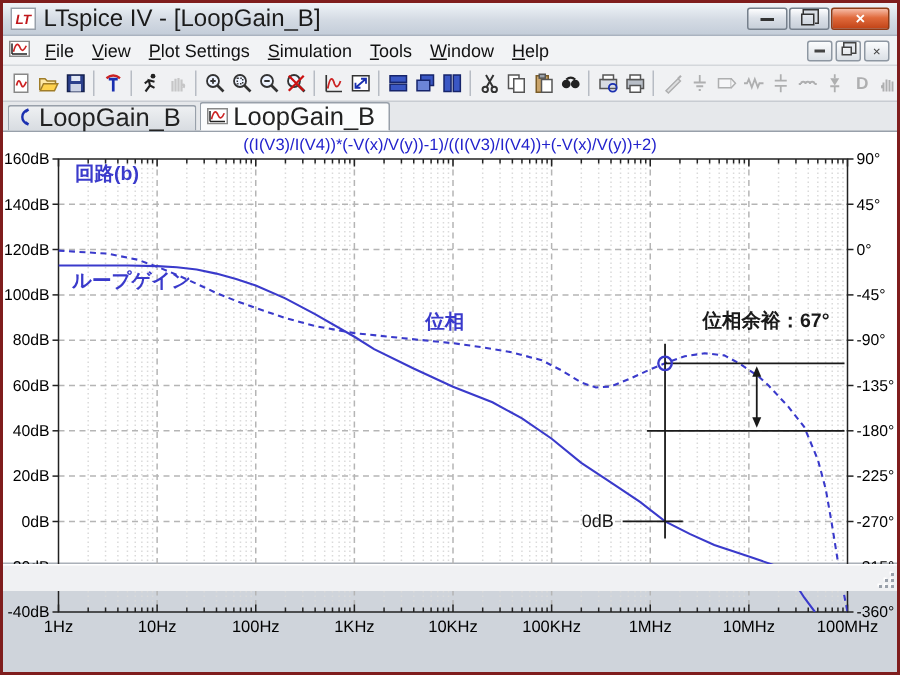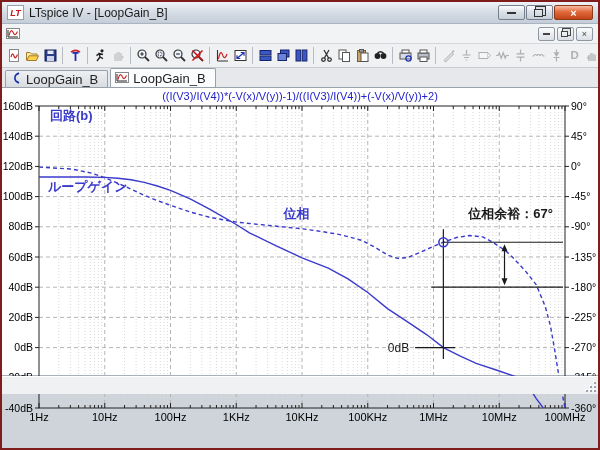--- a/index.html
+++ b/index.html
@@ -1,20 +1,20 @@
 <!DOCTYPE html>
 <html><head>
 <meta charset="utf-8">
 <style>
   html,body{margin:0;padding:0;background:#777;font-family:"Liberation Sans",sans-serif;}
   .window{position:relative;width:600px;height:450px;box-sizing:border-box;border:2px solid #7f1d1d;background:#cfd4db;overflow:hidden;}
   
   .titlebar{height:22px;display:flex;align-items:center;padding:0 5px;background:linear-gradient(#eff3f8,#d3dae3 55%,#c4cdd9);border-bottom:1px solid #aab3c0;box-sizing:border-box;}
   .app-logo{width:15px;height:13px;background:#fff;border:1px solid #98a0aa;display:flex;align-items:center;justify-content:center;font-size:9px;font-weight:bold;color:#c0181c;font-style:italic;flex:0 0 auto;}
-  .title-text{font-size:12px;color:#1b1b1b;margin-left:5px;white-space:nowrap;}
+  .title-text{font-size:16px;color:#1b1b1b;margin-left:5px;white-space:nowrap;}
   .win-controls{margin-left:auto;display:flex;gap:1px;}
   .win-btn{width:27px;height:15px;border:1px solid #76808c;border-radius:2px;background:linear-gradient(#fdfdfe,#dce1e8 45%,#c7cfd9);display:flex;align-items:center;justify-content:center;font-size:10px;color:#333;box-sizing:border-box;}
   .win-btn.close{width:39px;background:linear-gradient(#f6bba6,#e06a3c 45%,#c24418);border-color:#8d3a16;color:#fff;font-weight:bold;font-size:11px;}
   .glyph-min{display:block;width:9px;height:3px;border-bottom:2px solid #333;margin-top:-3px;}
   .glyph-restore{display:block;width:7px;height:6px;border:1px solid #333;box-shadow:2px -2px 0 -0px #d9dee5,2px -2px 0 1px #333;margin:1px 2px 0 0;}
   
   .menubar{height:20px;background:#f2f3f5;border-bottom:1px solid #d4d7db;display:flex;align-items:center;padding:0 3px;box-sizing:border-box;}
   .menu-wave-icon{margin:0 4px 0 1px;}
   .menu-item{font-size:12px;color:#111;padding:2px 6px;cursor:default;}
   .menu-item u{text-decoration:underline;}
@@ -22,21 +22,21 @@
   .mdi-btn{width:17px;height:14px;border:1px solid #8e97a2;border-radius:2px;background:linear-gradient(#fbfcfd,#dbe0e6);display:flex;align-items:center;justify-content:center;font-size:9px;color:#444;box-sizing:border-box;}
   .glyph-min-s{display:block;width:7px;height:2px;border-bottom:2px solid #444;margin-top:-2px;}
   .glyph-restore-s{display:block;width:5px;height:4px;border:1px solid #444;box-shadow:2px -2px 0 -0px #e3e7ec,2px -2px 0 1px #444;margin:1px 2px 0 0;}
   
   .toolbar{height:24px;background:#f0f1f3;border-bottom:1px solid #c8ccd2;display:flex;align-items:center;padding:0 3px;box-sizing:border-box;overflow:hidden;white-space:nowrap;}
   .tb-btn{width:18px;height:20px;display:inline-flex;align-items:center;justify-content:center;flex:0 0 auto;border-radius:2px;}
   .tb-btn.disabled{opacity:.42;filter:grayscale(1);}
   .tb-sep{width:1px;height:17px;background:#b7bcc4;margin:0 3px;flex:0 0 auto;}
   
   .tabbar{height:20px;background:#e6e8eb;border-bottom:1px solid #98a0aa;display:flex;align-items:flex-end;padding:0 3px;gap:2px;box-sizing:border-box;}
-  .tab{display:flex;align-items:center;gap:4px;font-size:13px;color:#222;height:17px;padding:0 9px 0 4px;border:1px solid #98a0aa;border-bottom:none;border-radius:2px 2px 0 0;background:linear-gradient(#eef0f2,#d8dce1);box-sizing:border-box;}
+  .tab{display:flex;align-items:center;gap:4px;font-size:17px;color:#222;height:17px;padding:0 9px 0 4px;border:1px solid #98a0aa;border-bottom:none;border-radius:2px 2px 0 0;background:linear-gradient(#eef0f2,#d8dce1);box-sizing:border-box;}
   .tab.active{background:#fbfcfd;height:19px;}
   
   .plotpane{position:relative;height:288px;background:#fff;border-bottom:1px solid #aab0b8;box-sizing:border-box;}
   svg text{font-family:"Liberation Sans",sans-serif;}
   
   .statusbar{height:18px;background:#f0f1f3;border-top:1px solid #fff;display:flex;align-items:center;padding:0 6px;box-sizing:border-box;position:relative;}
   .status-text{font-size:11px;color:#444;}
   .grip{position:absolute;right:2px;bottom:2px;width:12px;height:12px;}
   .grip i{position:absolute;width:2px;height:2px;background:#9aa1ab;box-shadow:-1px -1px 0 #fff;}
 </style>
@@ -59,20 +59,21 @@
         </div>
     </div>
   </div>
 
   <div class="menubar">
     <span class="menu-wave-icon"><svg width="14" height="11" viewBox="0 0 14 11">
           <rect x="0.5" y="0.5" width="13" height="10" fill="#fff" stroke="#888"></rect>
           <path d="M2 9 V2 M2 9 H12" stroke="#222" fill="none"></path>
           <path d="M3 7.5 C4.5 1.5 6 1.5 7.5 5 C8.5 7.5 10 7 11.5 3.5" fill="none" stroke="#c22" stroke-width="1.1"></path>
         </svg></span>
+    <span id="menu-items"><span class="menu-item"><u>F</u>ile</span><span class="menu-item"><u>V</u>iew</span><span class="menu-item"><u>P</u>lot Settings</span><span class="menu-item"><u>S</u>imulation</span><span class="menu-item"><u>T</u>ools</span><span class="menu-item"><u>W</u>indow</span><span class="menu-item"><u>H</u>elp</span></span>
     <div class="mdi-controls">
       <div class="mdi-btn">
           <span class="glyph-min-s"></span>
         </div>
       <div class="mdi-btn">
           <span class="glyph-restore-s"></span>
         </div>
       <div class="mdi-btn">×</div>
     </div>
   </div>

